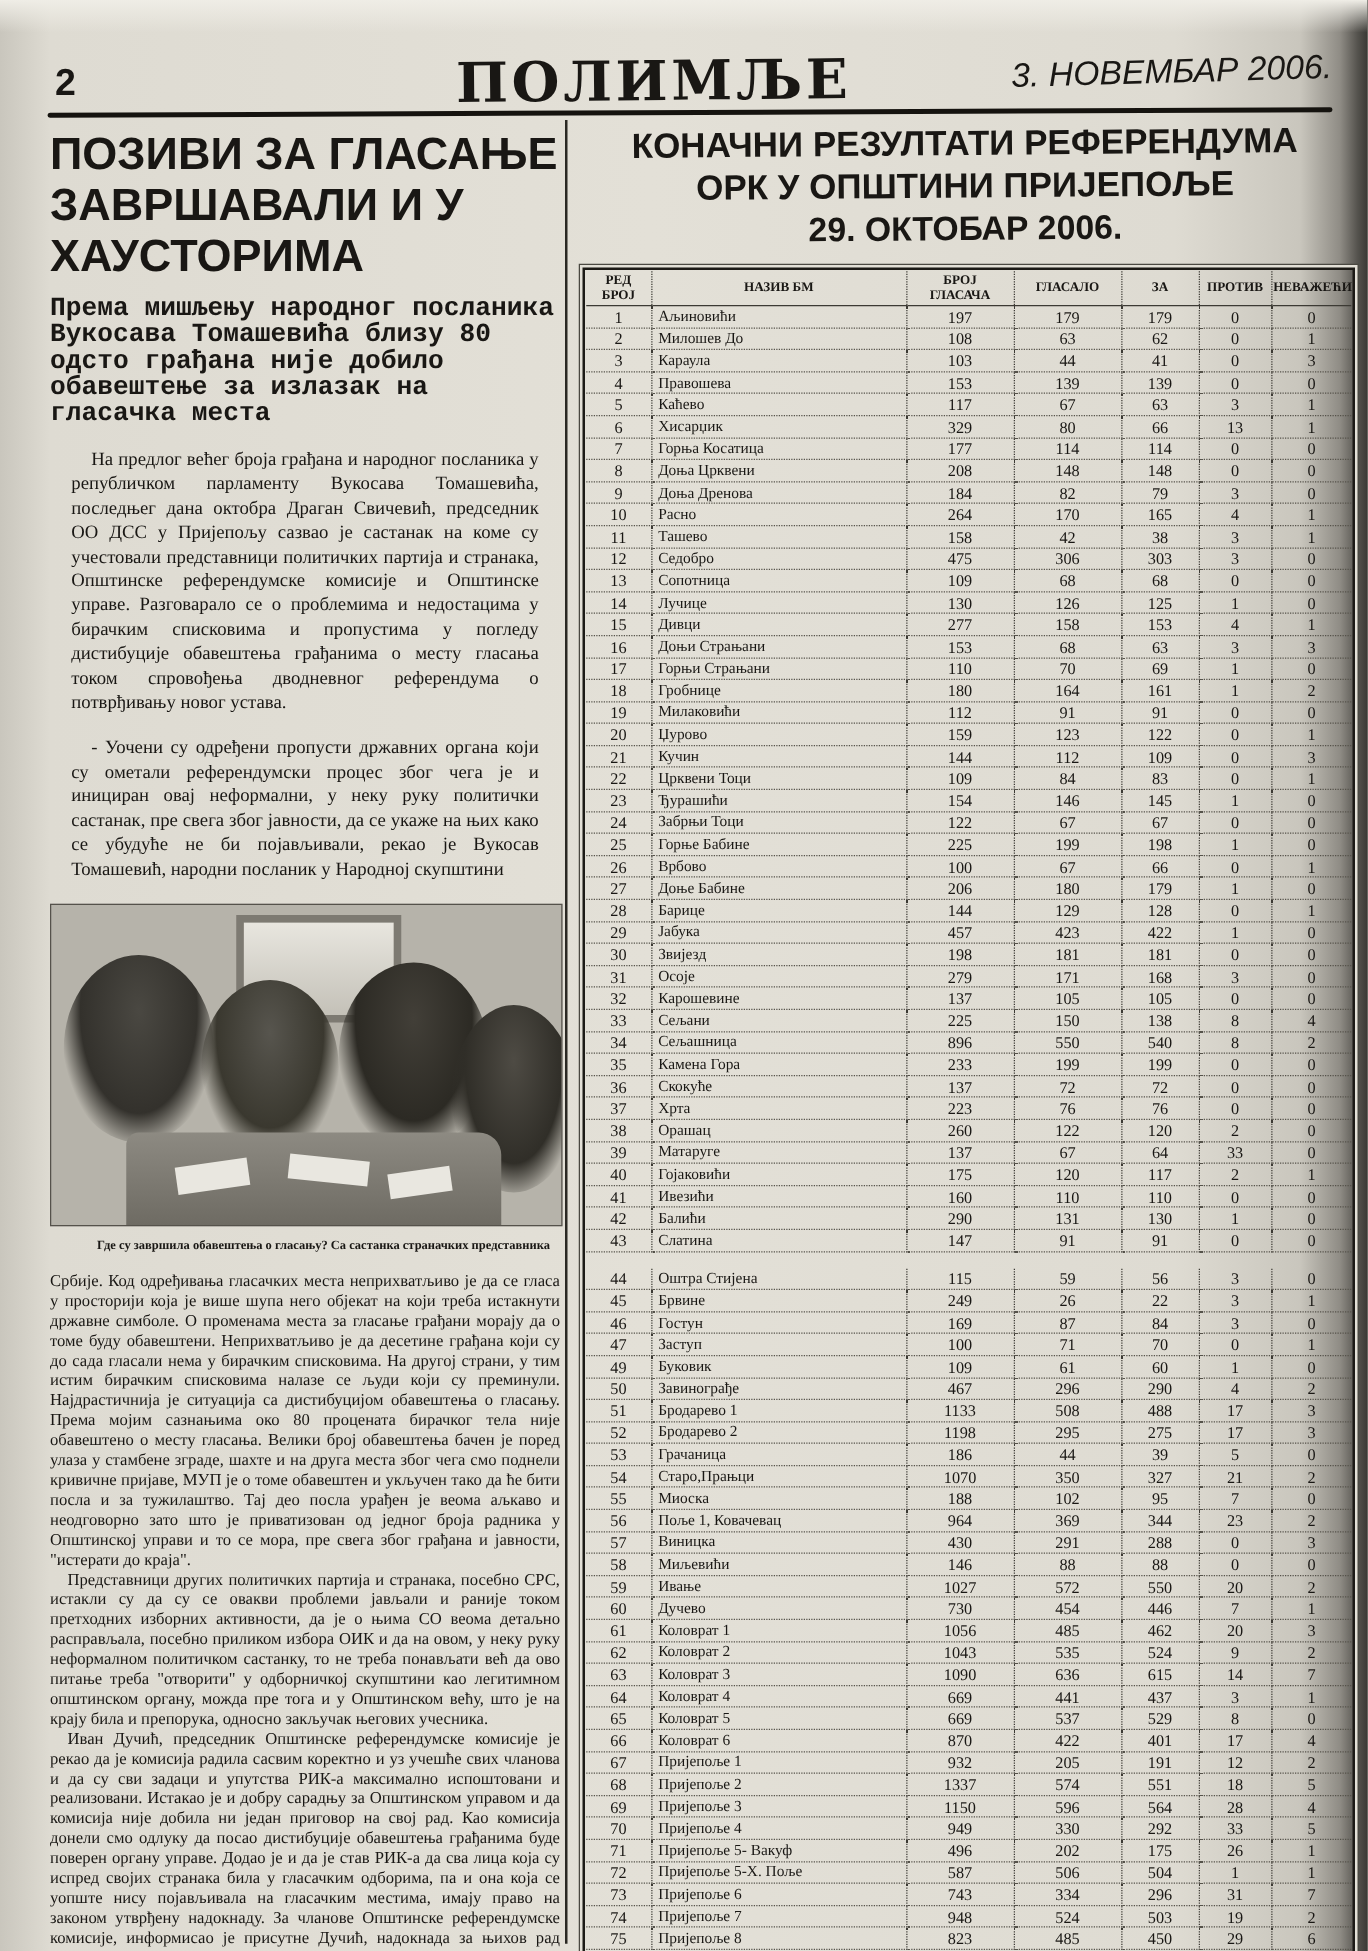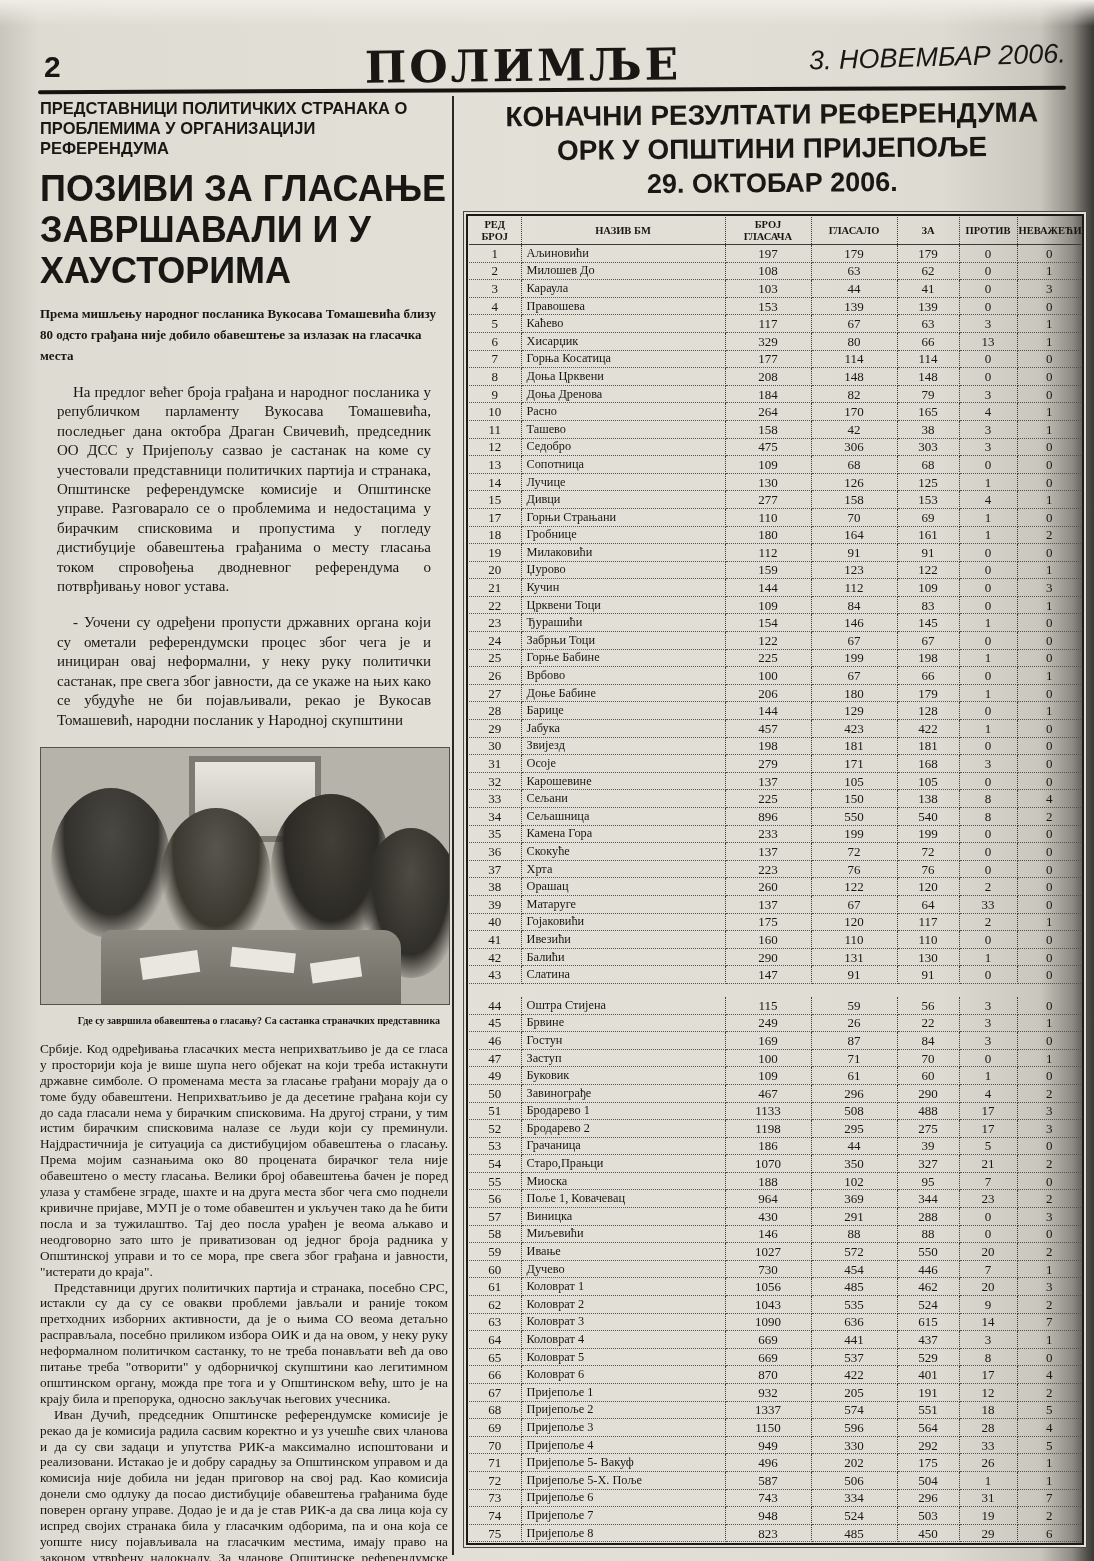--- a/index.html
+++ b/index.html
@@ -22,21 +22,21 @@
 
   
   .col-divider{position:absolute;left:452px;top:96px;bottom:6px;width:2px;background:#2a2823;}
   .left-col{position:absolute;left:40px;top:98px;width:408px;}
   .right-col{position:absolute;left:464px;top:98px;width:616px;}
 
   
   .kicker{font-family:"Liberation Sans",sans-serif;font-weight:bold;font-size:16.5px;line-height:20px;margin:0 0 10px 0;}
   .headline{font-family:"Liberation Sans",sans-serif;font-weight:bold;font-size:36px;line-height:41px;
             text-align:left;margin:4px 0 12px 0;}
-  .lead{font-family:Liberation Serif, serif;font-weight:bold;font-size:13px;line-height:21px;margin:0 0 8px 0;}
+  .lead{font-family:Liberation Mono, monospace;font-weight:bold;font-size:21px;line-height:21px;margin:0 0 8px 0;}
   .body-a p{font-size:15px;line-height:19.4px;text-align:justify;margin:17px;text-indent:16px;}
   .photo{position:relative;width:408px;height:256px;margin:6px 0 4px 0;background:#b6b3aa;overflow:hidden;
          border:1px solid #55524b;}
   .ph-win{position:absolute;left:148px;top:8px;width:120px;height:74px;background:linear-gradient(180deg,#e8e6df,#c4c1b8);
          border:6px solid #7d7a72;}
   .ph-blob{position:absolute;border-radius:50%;}
   .ph-table{position:absolute;left:60px;bottom:0;width:300px;height:74px;background:linear-gradient(180deg,#8d8a82,#6e6b63);
          border-radius:10px 18px 0 0;}
   .ph-paper{position:absolute;background:#e9e7e0;transform:rotate(-8deg);}
   .caption{font-weight:bold;font-size:10px;line-height:20px;text-align:right;margin:6px 8px 10px 8px;}
@@ -69,21 +69,20 @@
 
   <div class="masthead-row">
     <div class="page-number">2</div>
     <div class="masthead">ПОЛИМЉЕ</div>
     <div class="issue-date">3. НОВЕМБАР 2006.</div>
   </div>
   <div class="head-rule"></div>
   <div class="col-divider"></div>
 
   <div class="left-col">
-    <p class="kicker">ПРЕДСТАВНИЦИ ПОЛИТИЧКИХ СТРАНАКА О ПРОБЛЕМИМА У ОРГАНИЗАЦИЈИ РЕФЕРЕНДУМА</p>
     <h1 class="headline">ПОЗИВИ ЗА ГЛАСАЊЕ ЗАВРШАВАЛИ И У ХАУСТОРИМА</h1>
     <p class="lead">Према мишљењу народног посланика Вукосава Томашевића близу 80 одсто грађана није добило обавештење за излазак на гласачка места</p>
 
     <div class="body-a">
         <p>На предлог већег броја грађана и народног посланика у републичком парламенту Вукосава Томашевића, последњег дана октобра Драган Свичевић, председник ОО ДСС у Пријепољу сазвао је састанак на коме су учестовали представници политичких партија и странака, Општинске референдумске комисије и Општинске управе. Разговарало се о проблемима и недостацима у бирачким списковима и пропустима у погледу дистибуције обавештења грађанима о месту гласања током спровођења дводневног референдума о потврђивању новог устава.</p>
         <p>- Уочени су одређени пропусти државних органа који су ометали референдумски процес због чега је и инициран овај неформални, у неку руку политички састанак, пре свега због јавности, да се укаже на њих како се убудуће не би појављивали, рекао је Вукосав Томашевић, народни посланик у Народној скупштини</p>
       </div>
 
     <div class="photo">
       <div class="ph-win"></div>
@@ -267,20 +266,29 @@
             <tr>
               <td class="c-num">15</td>
               <td class="c-name">Дивци</td>
               <td class="c-num">277</td>
               <td class="c-num">158</td>
               <td class="c-num">153</td>
               <td class="c-num">4</td>
               <td class="c-num">1</td>
             </tr>
             <tr>
+              <td class="c-num">16</td>
+              <td class="c-name">Доњи Страњани</td>
+              <td class="c-num">153</td>
+              <td class="c-num">68</td>
+              <td class="c-num">63</td>
+              <td class="c-num">3</td>
+              <td class="c-num">3</td>
+            </tr>
+            <tr>
               <td class="c-num">17</td>
               <td class="c-name">Горњи Страњани</td>
               <td class="c-num">110</td>
               <td class="c-num">70</td>
               <td class="c-num">69</td>
               <td class="c-num">1</td>
               <td class="c-num">0</td>
             </tr>
             <tr>
               <td class="c-num">18</td>

